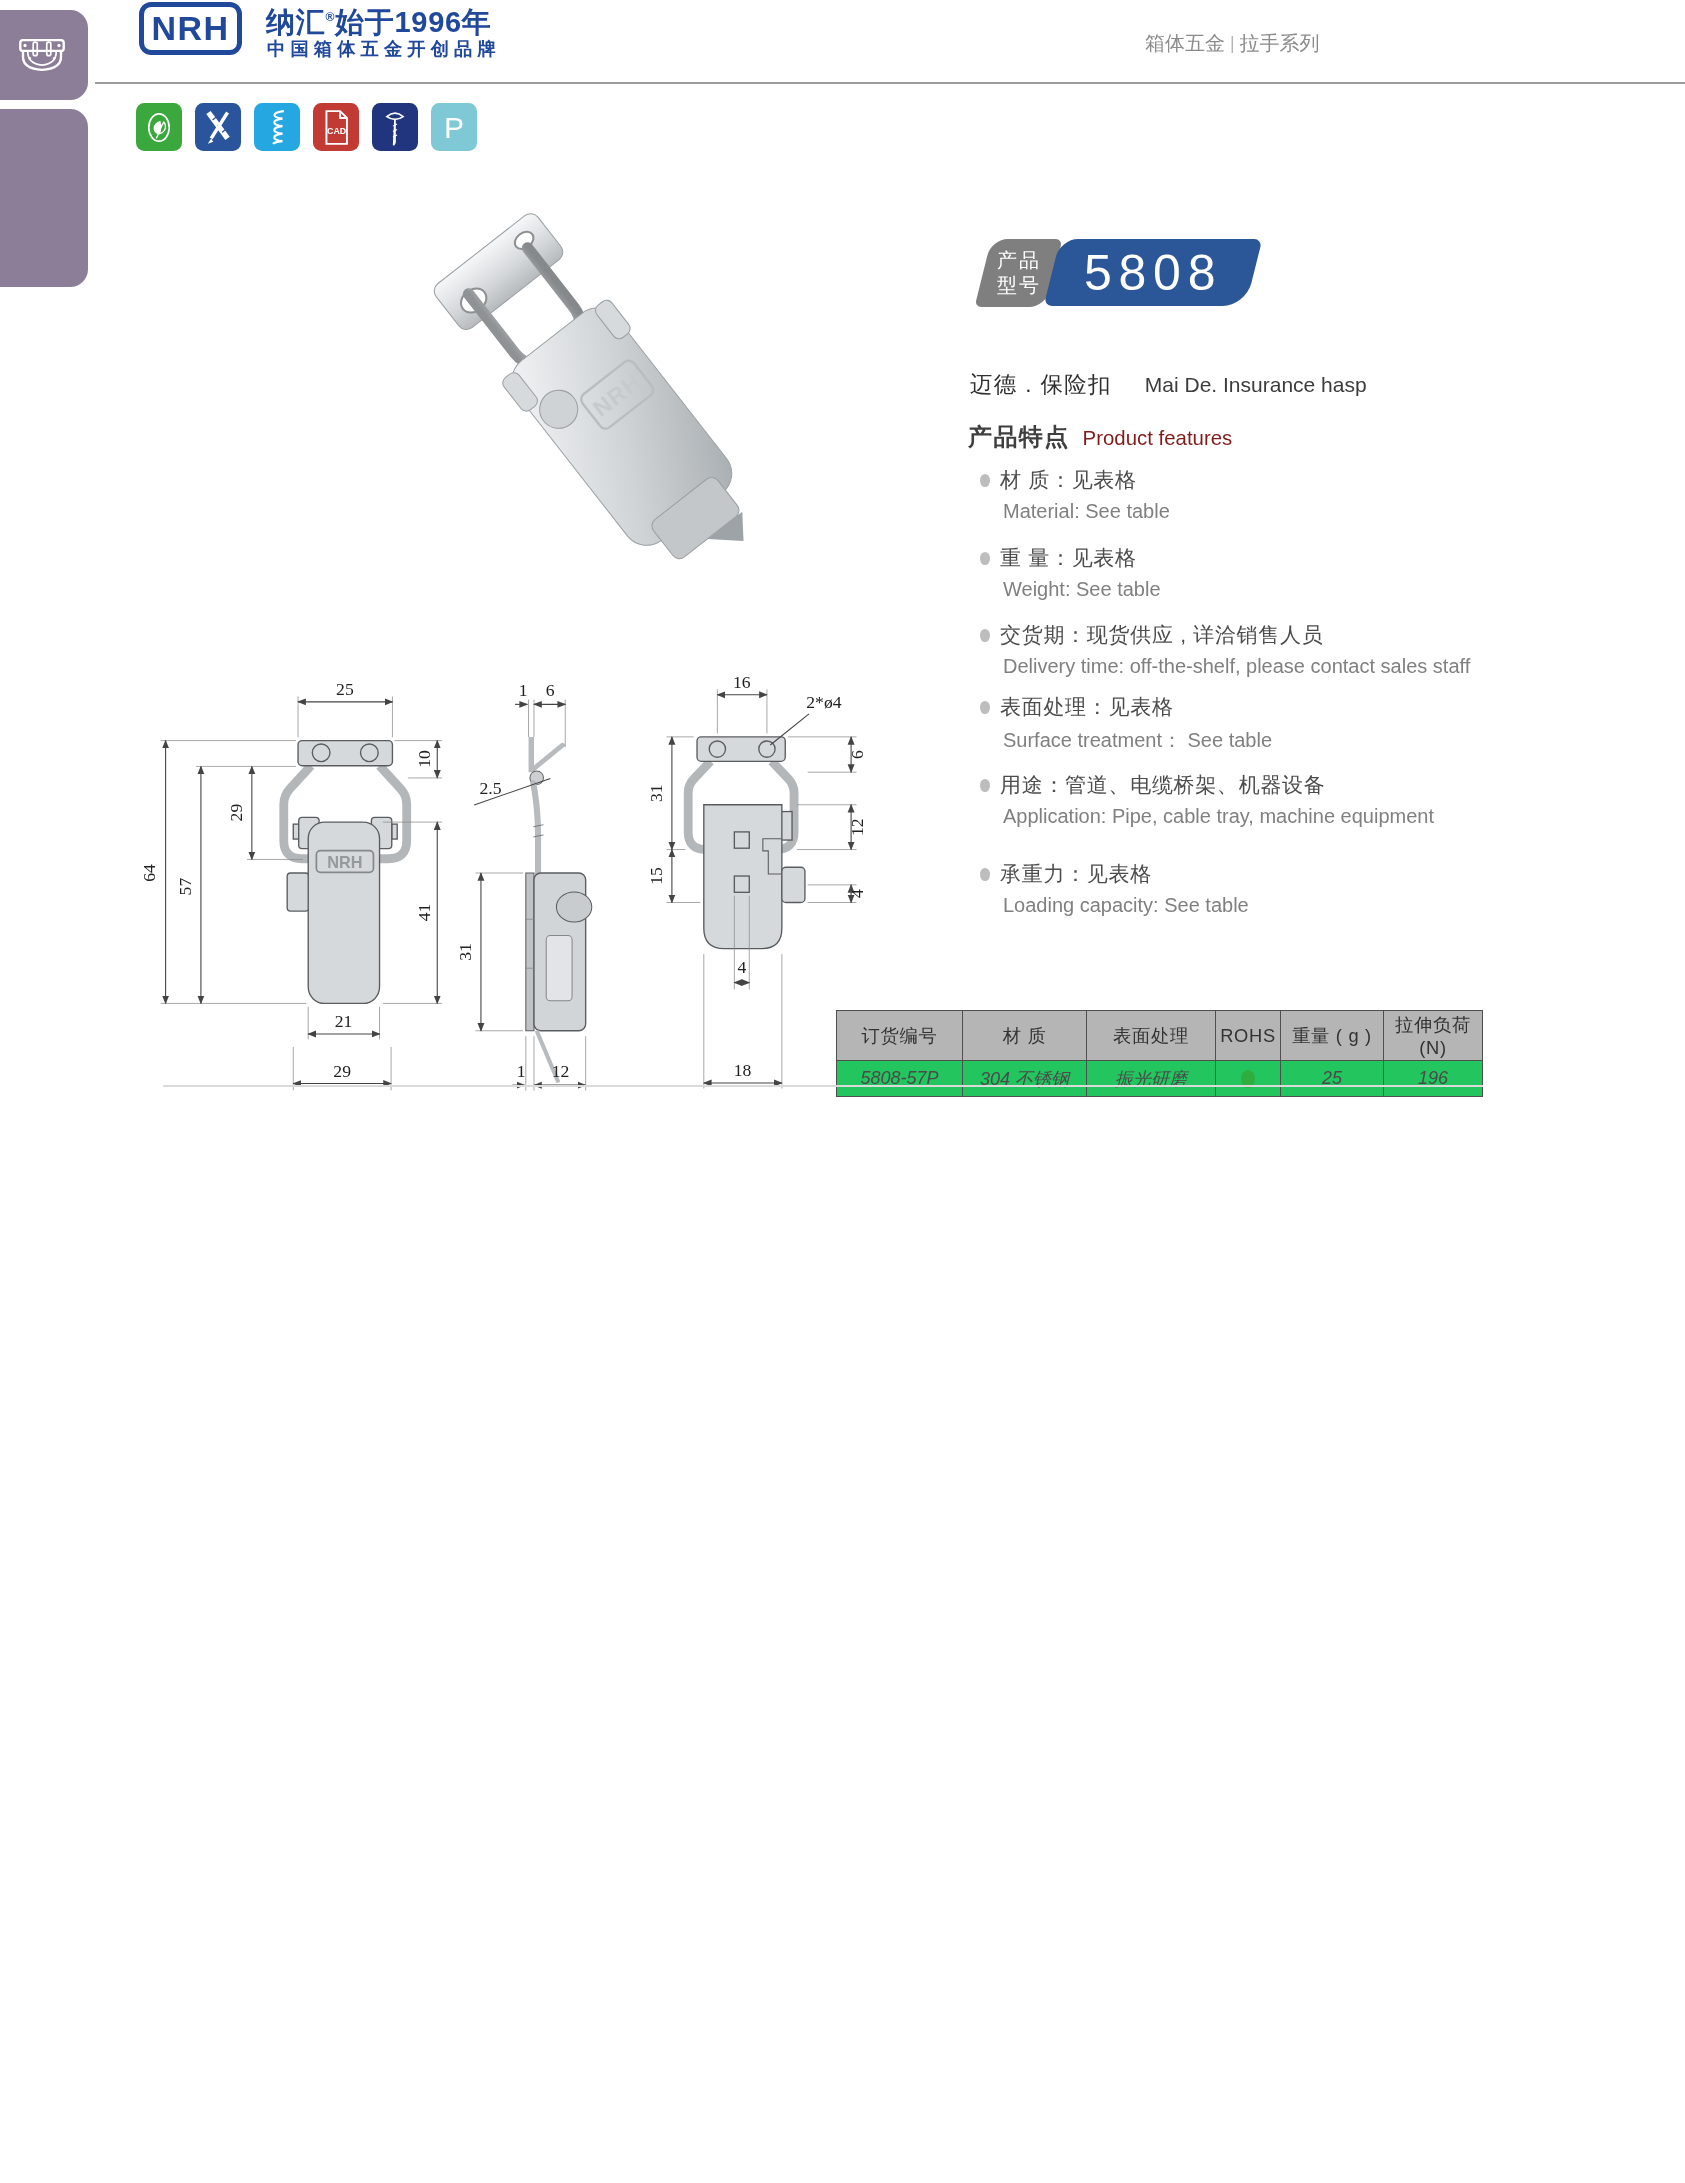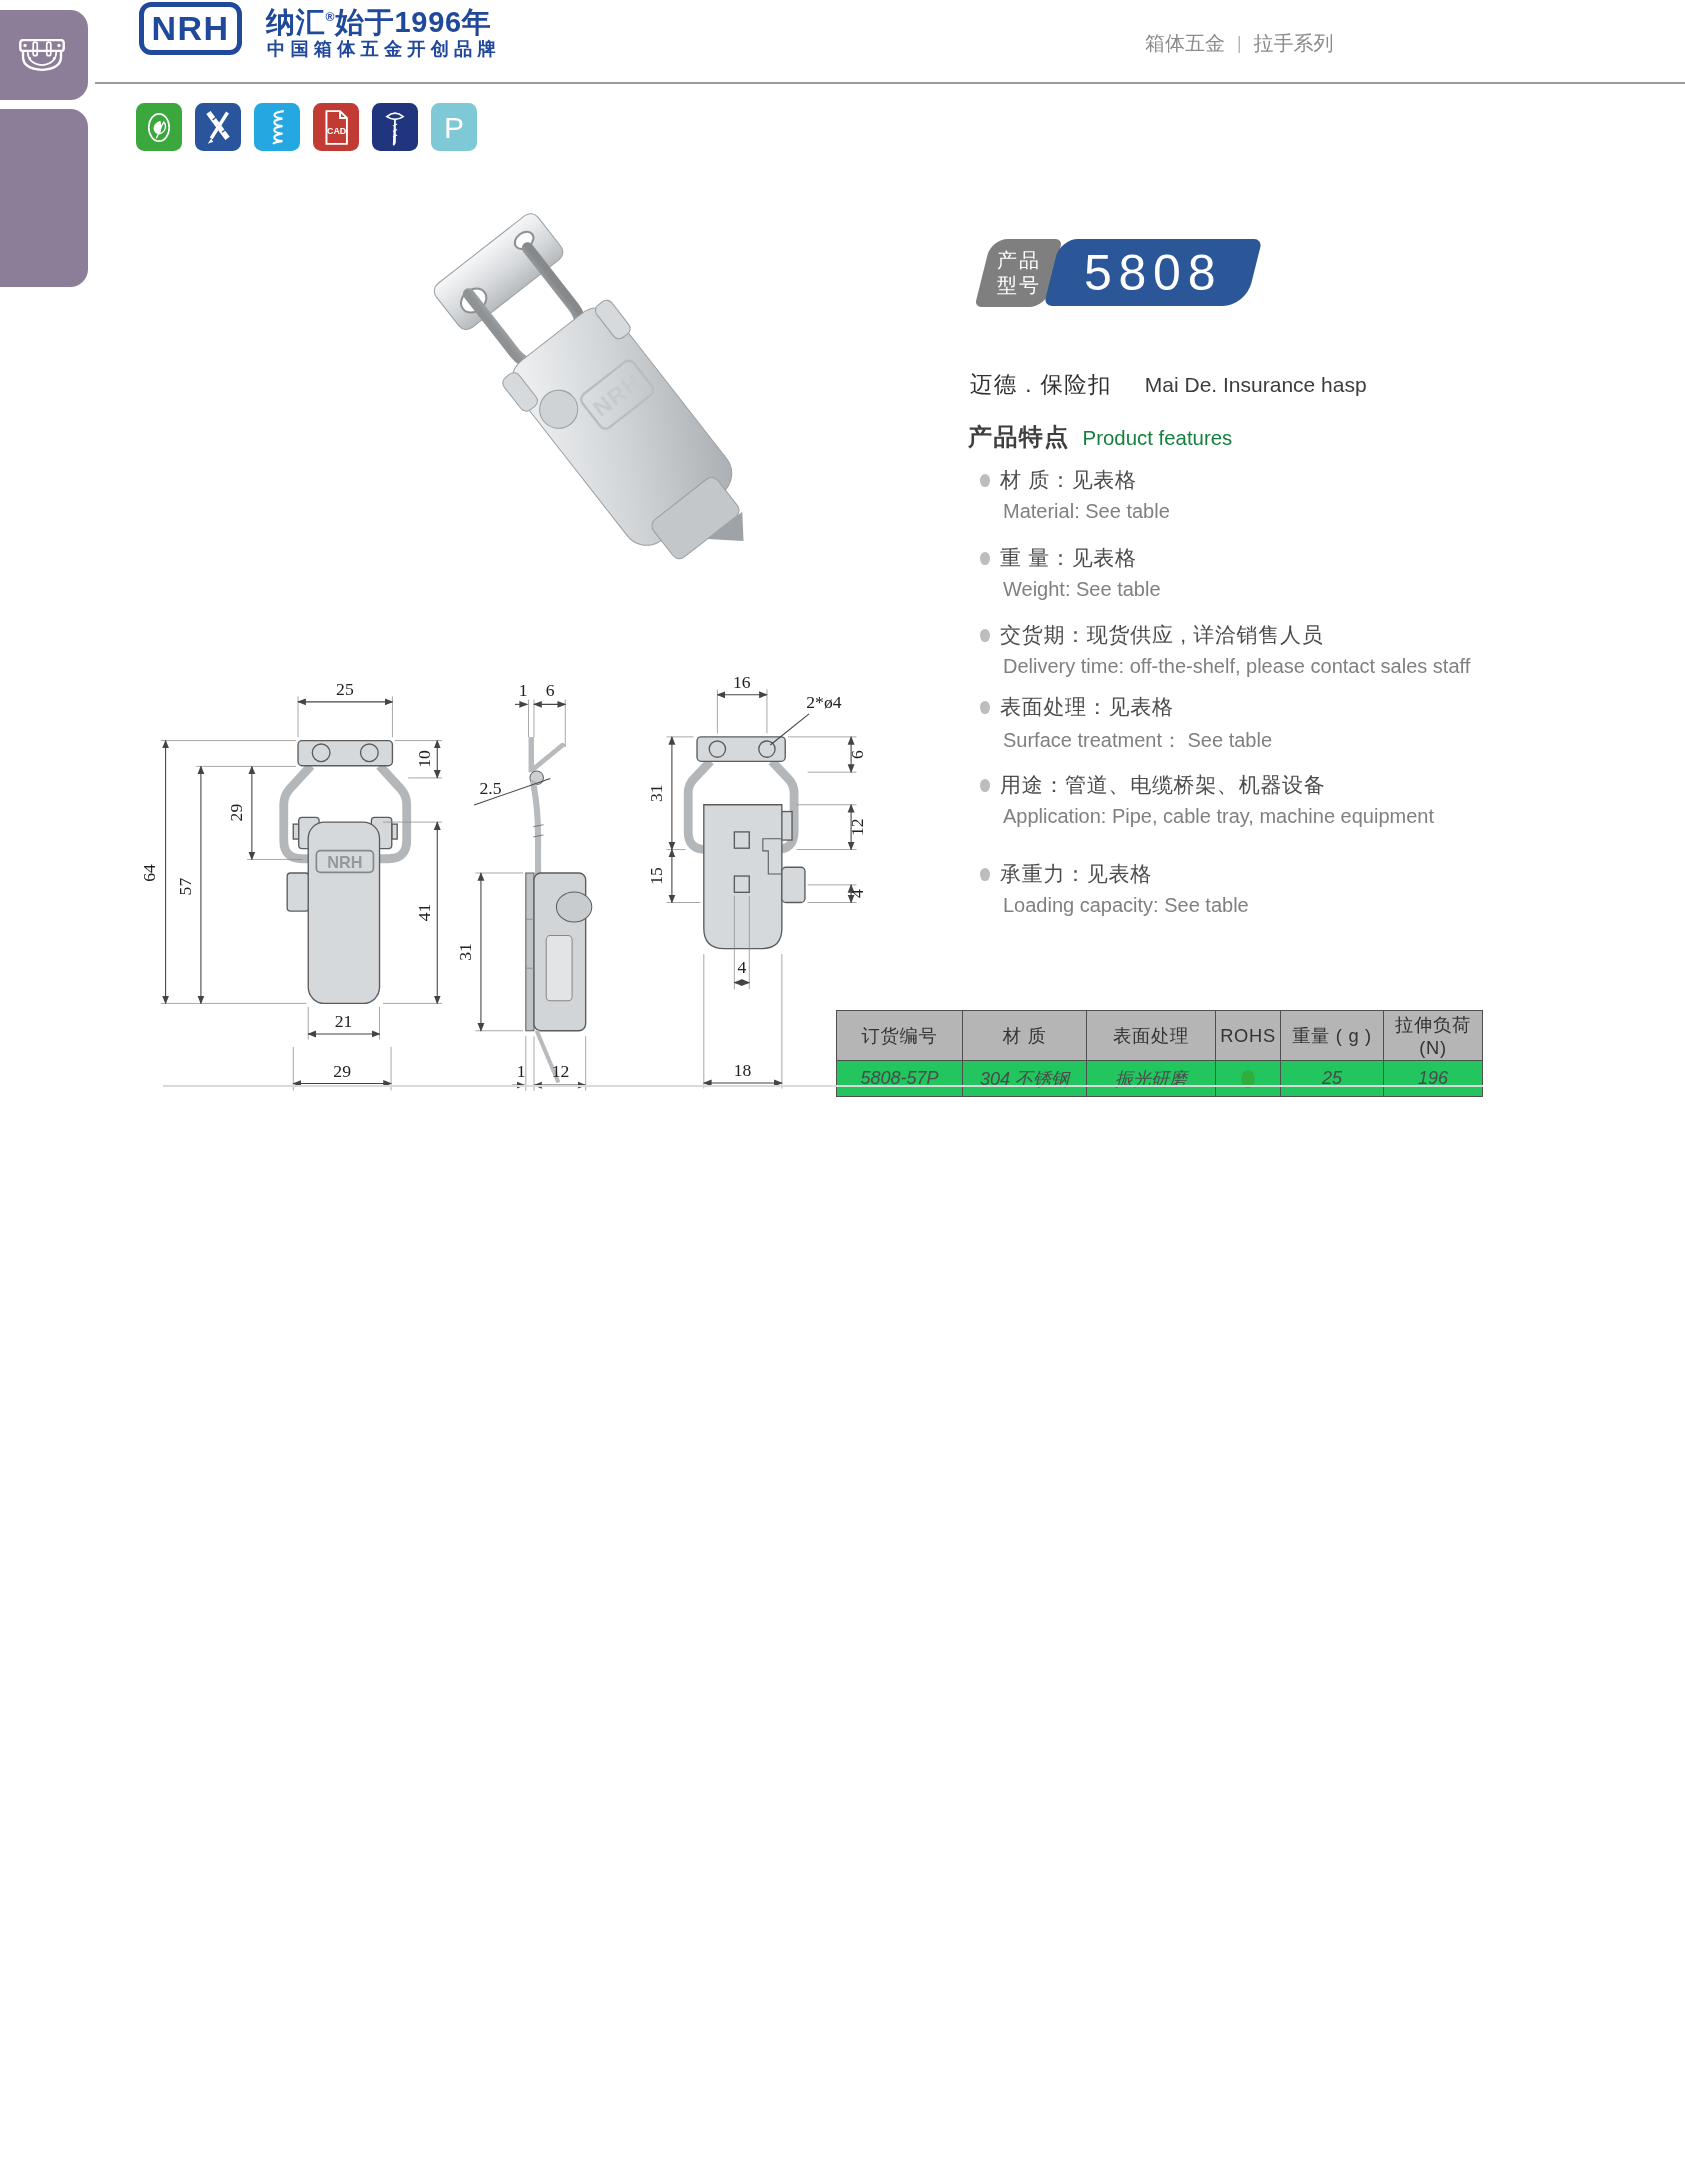--- a/index.html
+++ b/index.html
@@ -7,40 +7,40 @@
   .abs{position:absolute;}
   
   .side-tab{left:0;width:88px;border-radius:0 17.7px 17.7px 0;}
   
   .logo-box{left:139px;top:2px;width:103px;height:53px;border:5.4px solid #20489b;border-radius:12.2px;
     display:flex;align-items:center;justify-content:center;box-sizing:border-box;}
   .logo-box span{font-size:34px;font-weight:700;color:#20489b;letter-spacing:1.4px;}
   .brand1{left:266px;top:2.7px;font-size:29px;font-weight:700;color:#20489b;letter-spacing:0.7px;}
   .brand1 sup{font-size:12.2px;}
   .brand2{left:267px;top:36px;font-size:18.3px;font-weight:700;color:#20489b;letter-spacing:5.1px;}
-  .crumb{left:1145px;top:30px;font-size:20px;color:#8b8b8b;display:flex;gap:12px;align-items:center;}
+  .crumb{left:1145px;top:30px;font-size:20px;color:#8b8b8b;display:flex;gap:5px;align-items:center;}
   .crumb .sep{color:#b5b5b5;font-size:17.7px;}
   .hline{left:95px;top:82px;width:1590px;height:2px;background:#9c9c9c;}
   
   .badges{left:136px;top:103px;display:flex;gap:13px;}
   .badge{width:46px;height:48px;border-radius:8.2px;display:flex;align-items:center;justify-content:center;}
   
   .chip{left:983px;top:239px;width:71px;height:68px;background:#7f7f7f;transform:skewX(-14deg);
     border-radius:16.3px 6.8px 16.3px 6.8px;display:flex;align-items:center;justify-content:center;}
   .chip .inner{transform:skewX(14deg);color:#fff;font-size:20px;line-height:25px;text-align:center;letter-spacing:2px;}
   .model-band{left:1052px;top:239px;width:202px;height:67px;background:#2b5697;transform:skewX(-14deg);
     border-radius:17.7px 8.2px 23px 8.2px;display:flex;align-items:center;justify-content:center;}
   .model-band .inner{transform:skewX(14deg);color:#fff;font-size:50px;font-weight:500;letter-spacing:6.8px;}
   .caption{left:970px;top:369px;display:flex;gap:33px;align-items:center;}
   .caption .cn{font-size:22.4px;color:#2f2f2f;letter-spacing:1.4px;}
   .caption .en{font-size:21px;color:#3c3c3c;}
   
   .feat-title{left:968px;top:421px;display:flex;align-items:baseline;gap:13px;}
   .feat-title .cn{font-size:24px;font-weight:700;color:#3f3f3f;letter-spacing:1.4px;}
-  .feat-title .en{font-size:20.4px;color:#15803d;}
+  .feat-title .en{font-size:20.4px;color:#7f1d1d;}
   .fdot{width:10.2px;height:13px;border-radius:50%;background:#bdbdbd;left:980px;}
   .fcn{left:1000px;font-size:21px;color:#4c4c4c;letter-spacing:0.7px;}
   .fen{left:1003px;font-size:20px;color:#808080;}
   
   .spec{left:836px;top:1010px;border-collapse:collapse;table-layout:fixed;}
   .spec th,.spec td{border:1.4px solid #4f4f4f;text-align:center;font-weight:400;}
   .spec th{background:#b5b5b5;color:#333;font-size:18.3px;height:34px;letter-spacing:0.7px;}
   .spec td{background:#22c55e;color:#4a4a4a;font-size:18px;height:33px;font-style:italic;}
   .dot{display:inline-block;width:13.6px;height:17.7px;border-radius:50%;background:#2fae3d;vertical-align:middle;}
   .faint{left:163px;top:1085px;width:1320px;height:2px;background:#dadada;}

